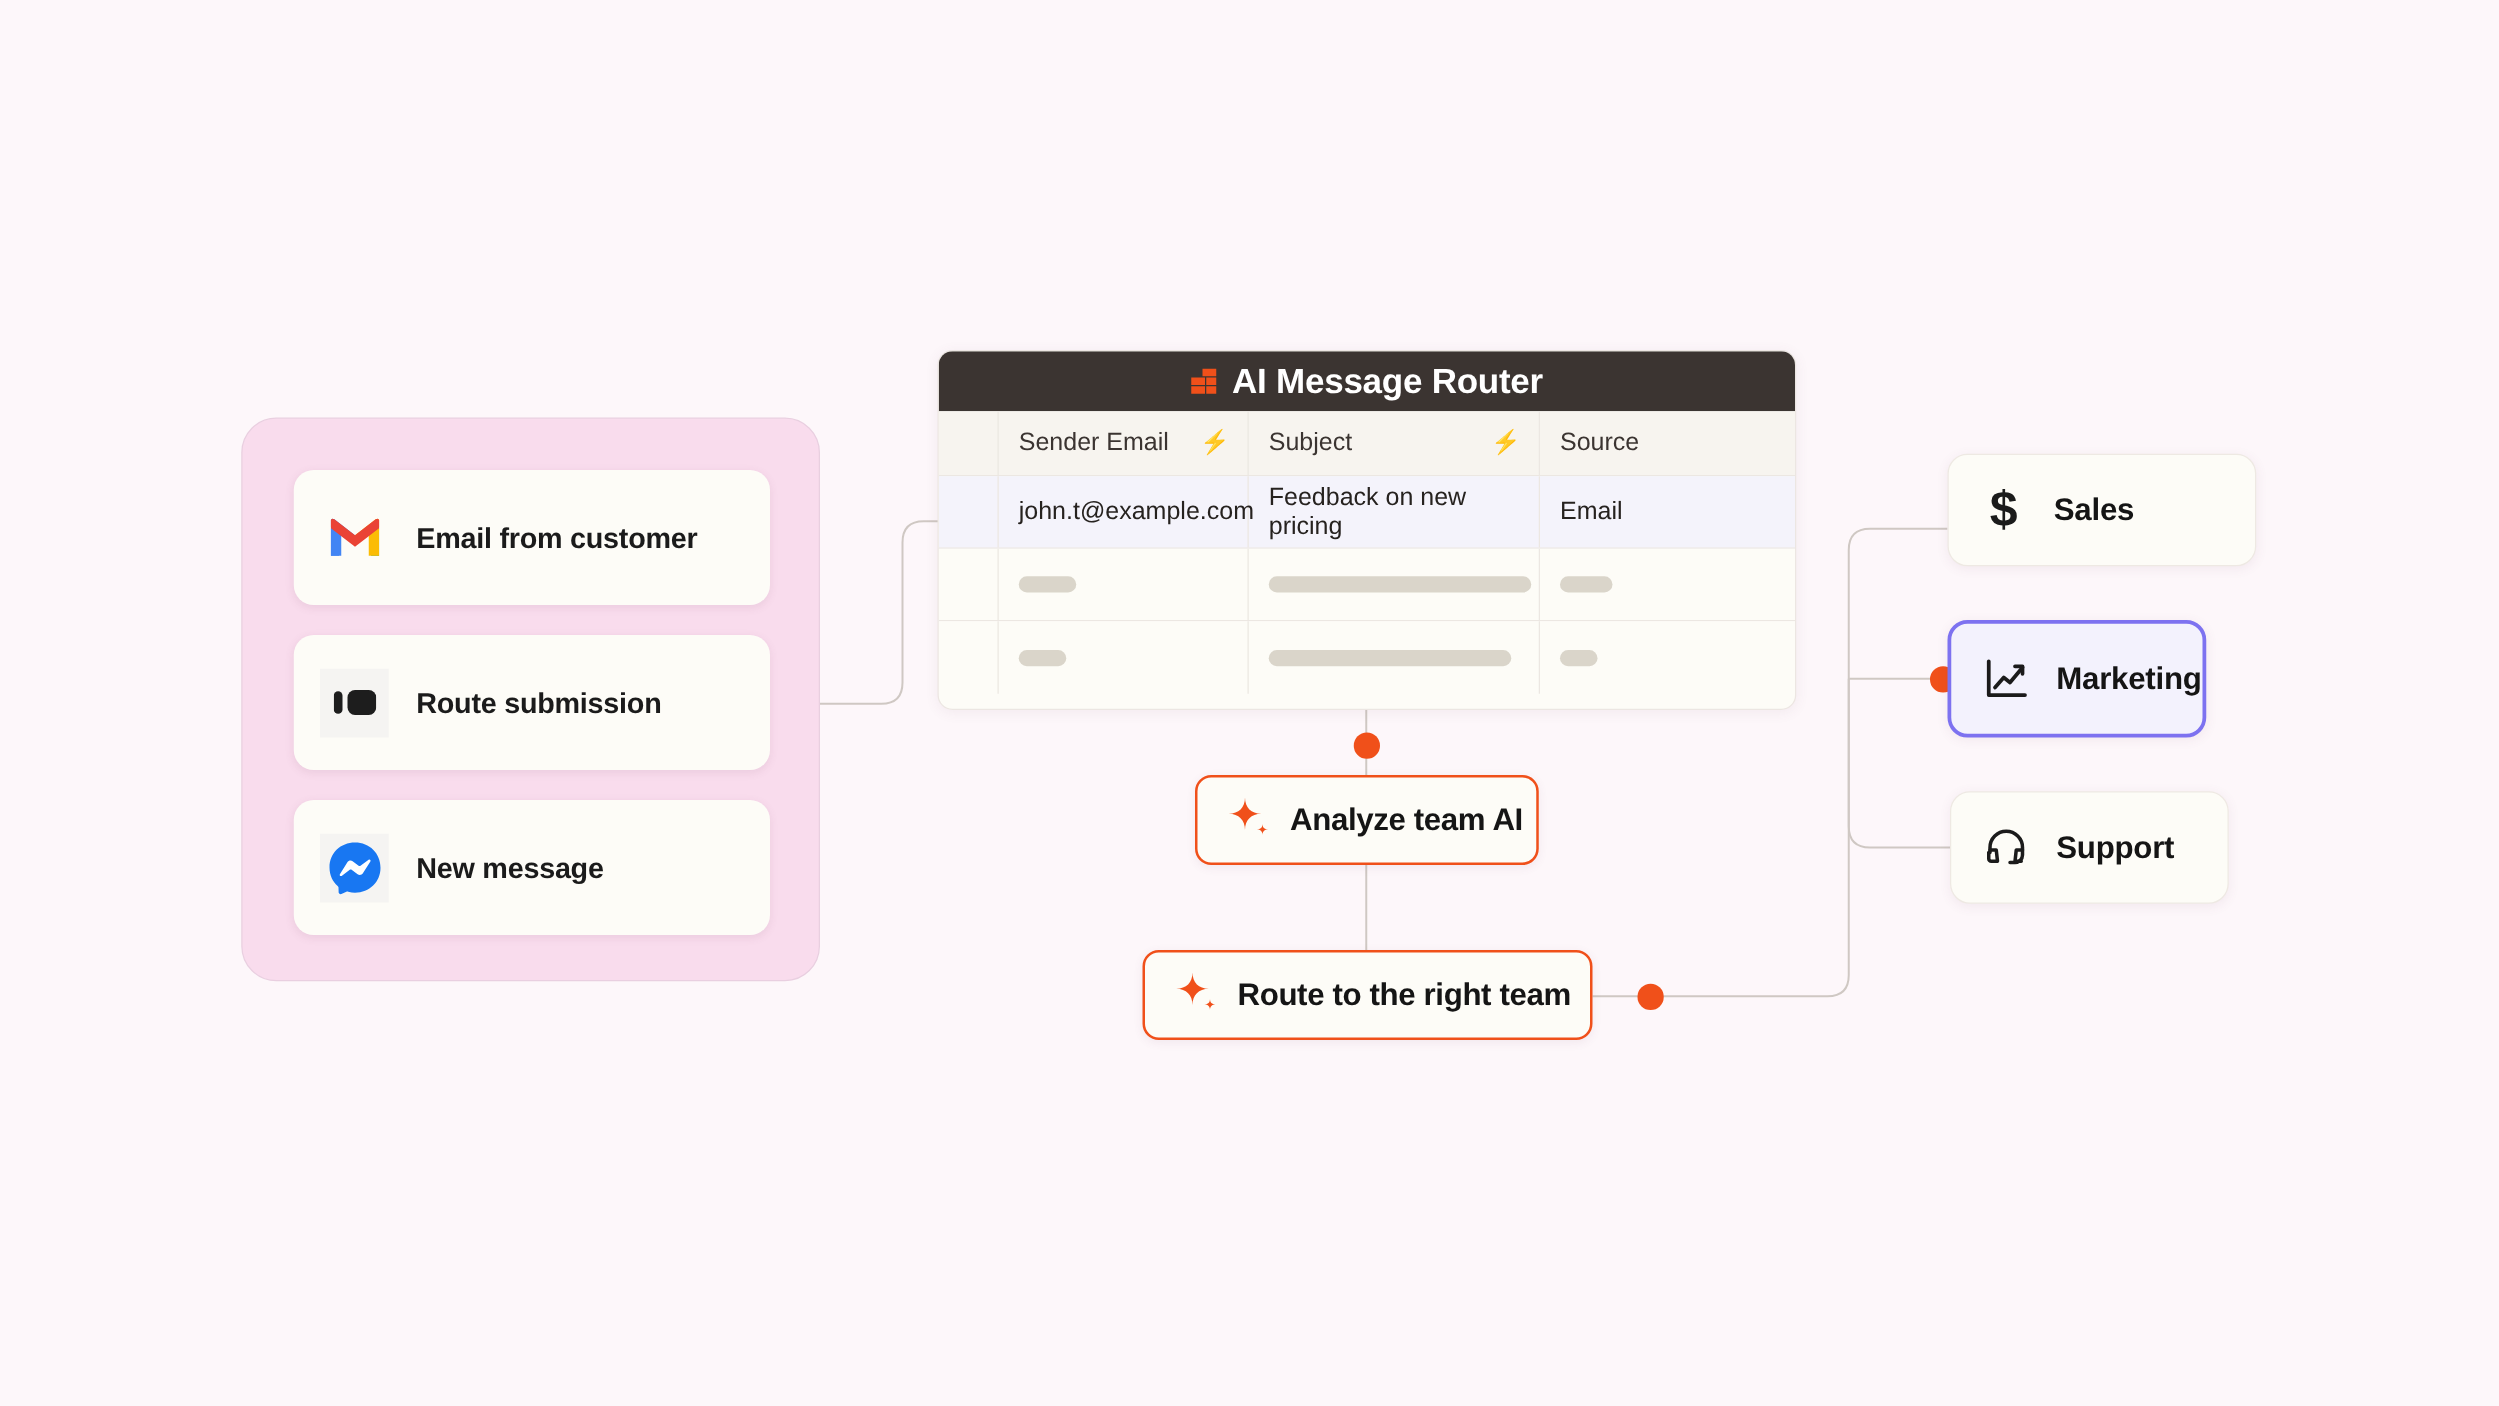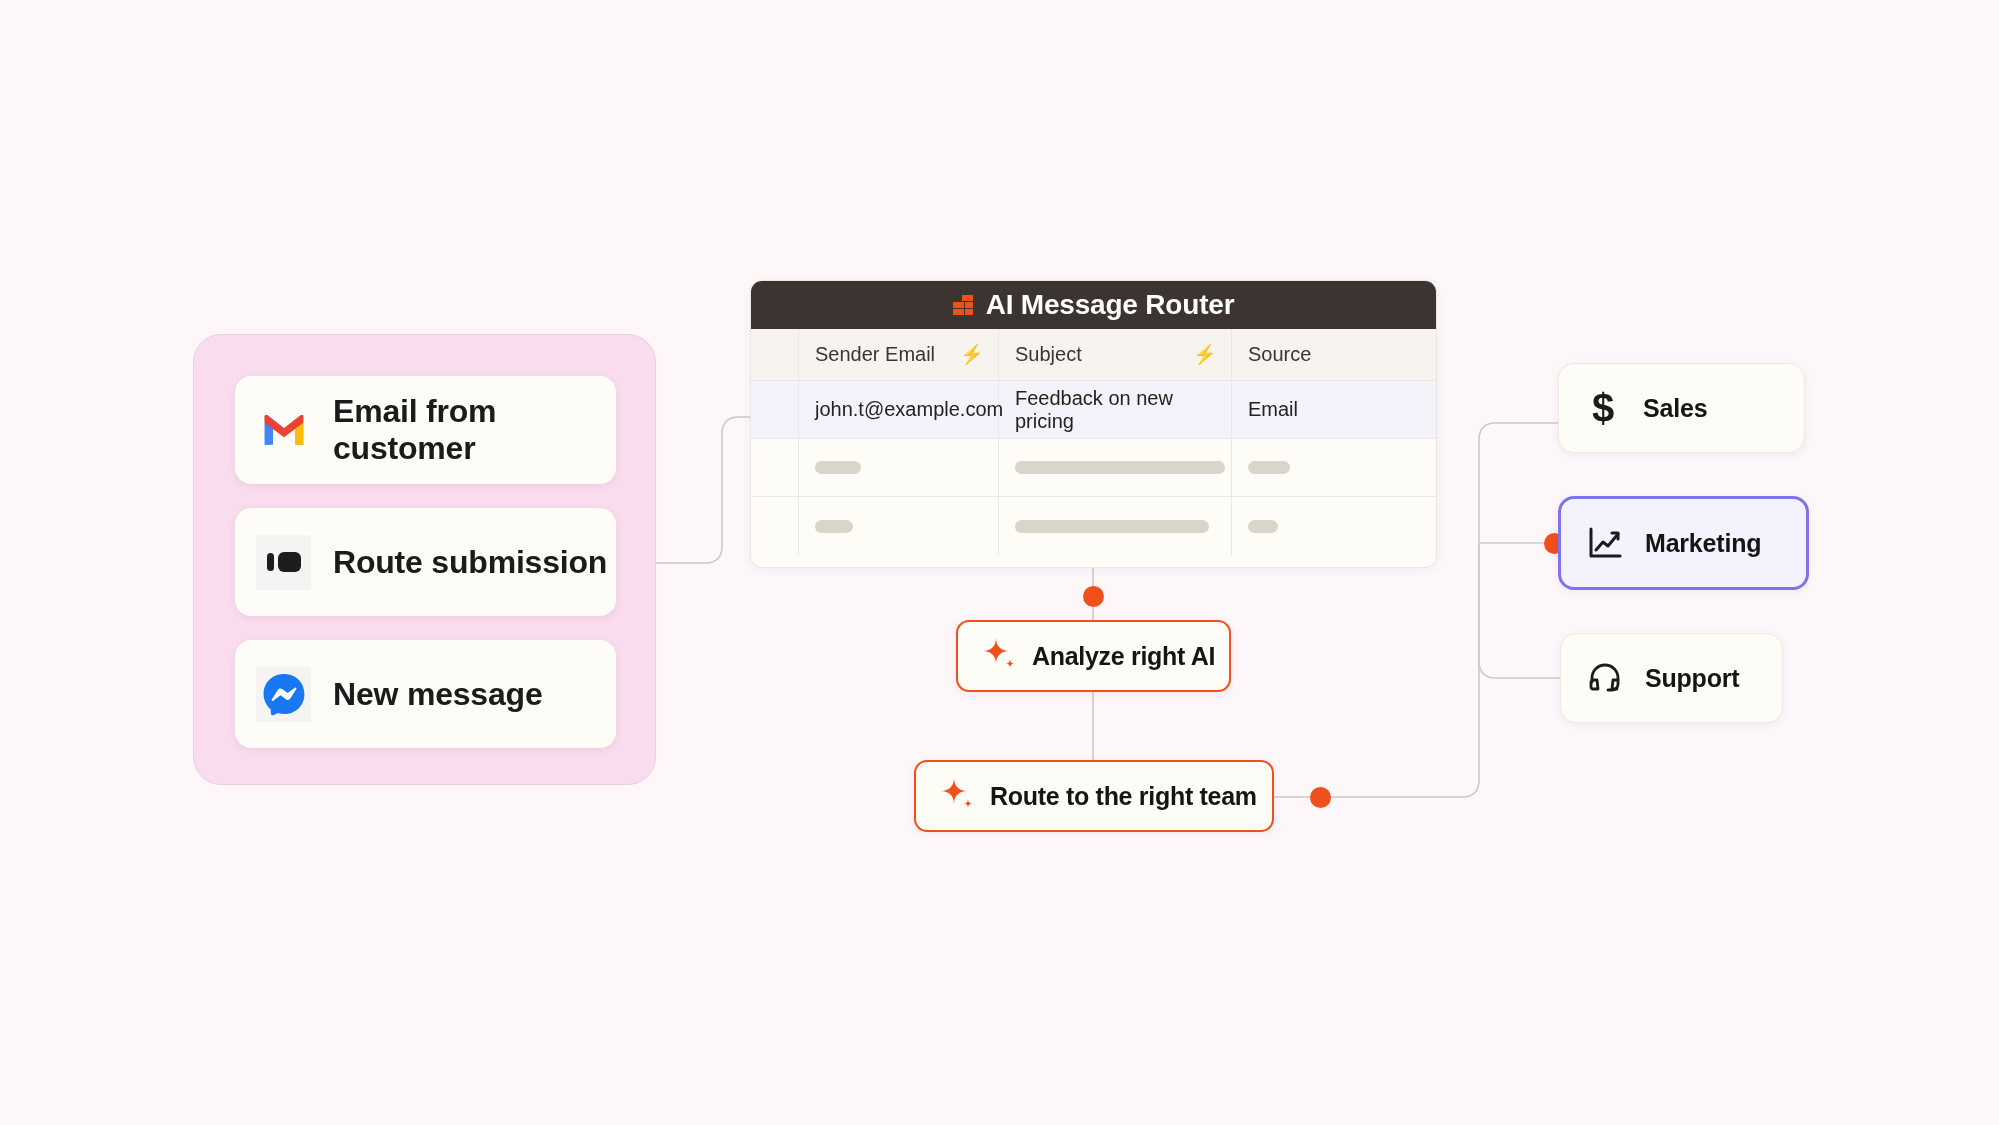--- a/index.html
+++ b/index.html
@@ -62,21 +62,21 @@
     flex: 0 0 55px;
     background: #f5f4f2;
     display: flex;
     align-items: center;
     justify-content: center;
     position: relative;
   }
   .src-icon.plain { background: transparent; }
   .src-label {
     margin-left: 22px;
-    font-size: 32px;
+    font-size: 23px;
     font-weight: 700;
     color: #1b1b1b;
     letter-spacing: -0.2px;
   }
 
   
   .router {
     position: absolute;
     left: 750px;
     top: 280px;
@@ -189,21 +189,21 @@
     background: #fdfcf7;
     border: 1px solid #eee9e3;
     border-radius: 16px;
     display: flex;
     align-items: center;
     box-sizing: border-box;
     padding-left: 26px;
     box-shadow: 0 2px 9px rgba(120,70,100,0.08);
   }
   .dest-sales     { left: 1558px; top: 363px; width: 247px; height: 90px; }
-  .dest-marketing { left: 1558px; top: 496px; width: 251px; height: 94px;
+  .dest-marketing { left: 1558px; top: 496px; width: 207px; height: 94px;
                     background: #f3f2fd; border: 3px solid #7d72f0; }
   .dest-support   { left: 1560px; top: 633px; width: 223px; height: 90px; }
   .dest-label {
     margin-left: 22px;
     font-size: 25px;
     font-weight: 700;
     color: #151515;
     letter-spacing: -0.2px;
   }
   .dest-icon {
@@ -356,21 +356,21 @@
     </div>
   </div>
 
   <div class="ai-node ai-analyze">
     <span>
       <svg width="34" height="34" viewBox="0 0 34 34">
         <path d="M14 1 C14 9 19 14 27 14 C19 14 14 19 14 27 C14 19 9 14 1 14 C9 14 14 9 14 1 Z" fill="#f0501a"></path>
         <path d="M28 22 C28 25 29.5 26.5 32.5 26.5 C29.5 26.5 28 28 28 31 C28 28 26.5 26.5 23.5 26.5 C26.5 26.5 28 25 28 22 Z" fill="#f0501a"></path>
       </svg>
     </span>
-    <span class="ai-label">Analyze right AI</span>
+    <span class="ai-label">Analyze team AI</span>
   </div>
 
   <div class="ai-node ai-route">
     <span>
       <svg width="34" height="34" viewBox="0 0 34 34">
         <path d="M14 1 C14 9 19 14 27 14 C19 14 14 19 14 27 C14 19 9 14 1 14 C9 14 14 9 14 1 Z" fill="#f0501a"></path>
         <path d="M28 22 C28 25 29.5 26.5 32.5 26.5 C29.5 26.5 28 28 28 31 C28 28 26.5 26.5 23.5 26.5 C26.5 26.5 28 25 28 22 Z" fill="#f0501a"></path>
       </svg>
     </span>
     <span class="ai-label">Route to the right team</span>

